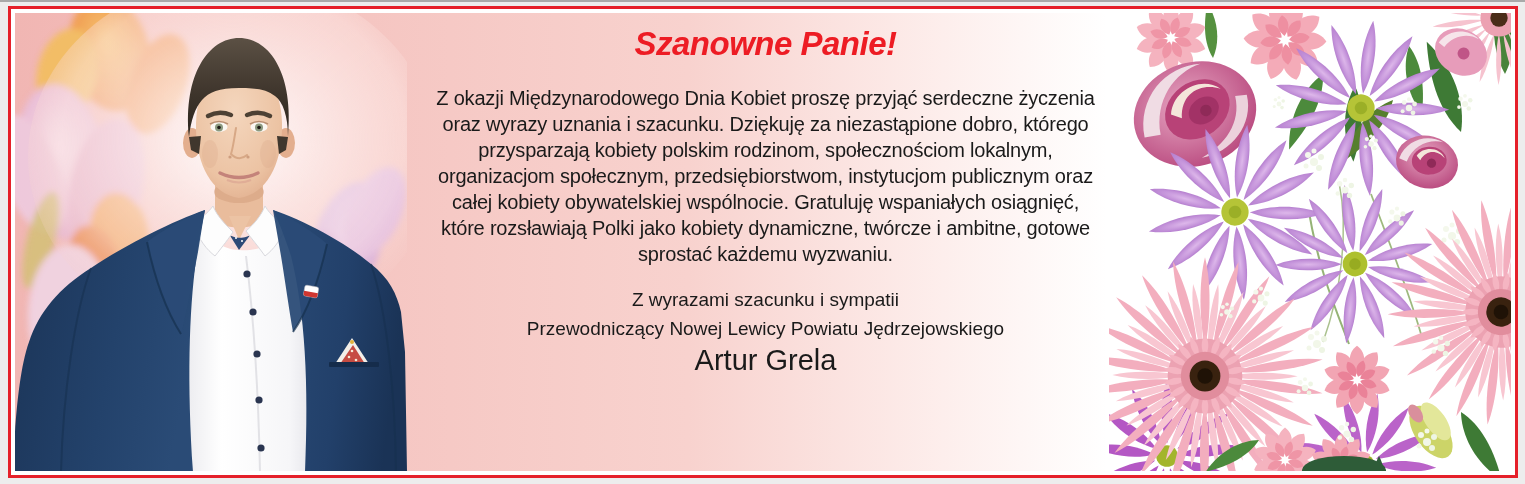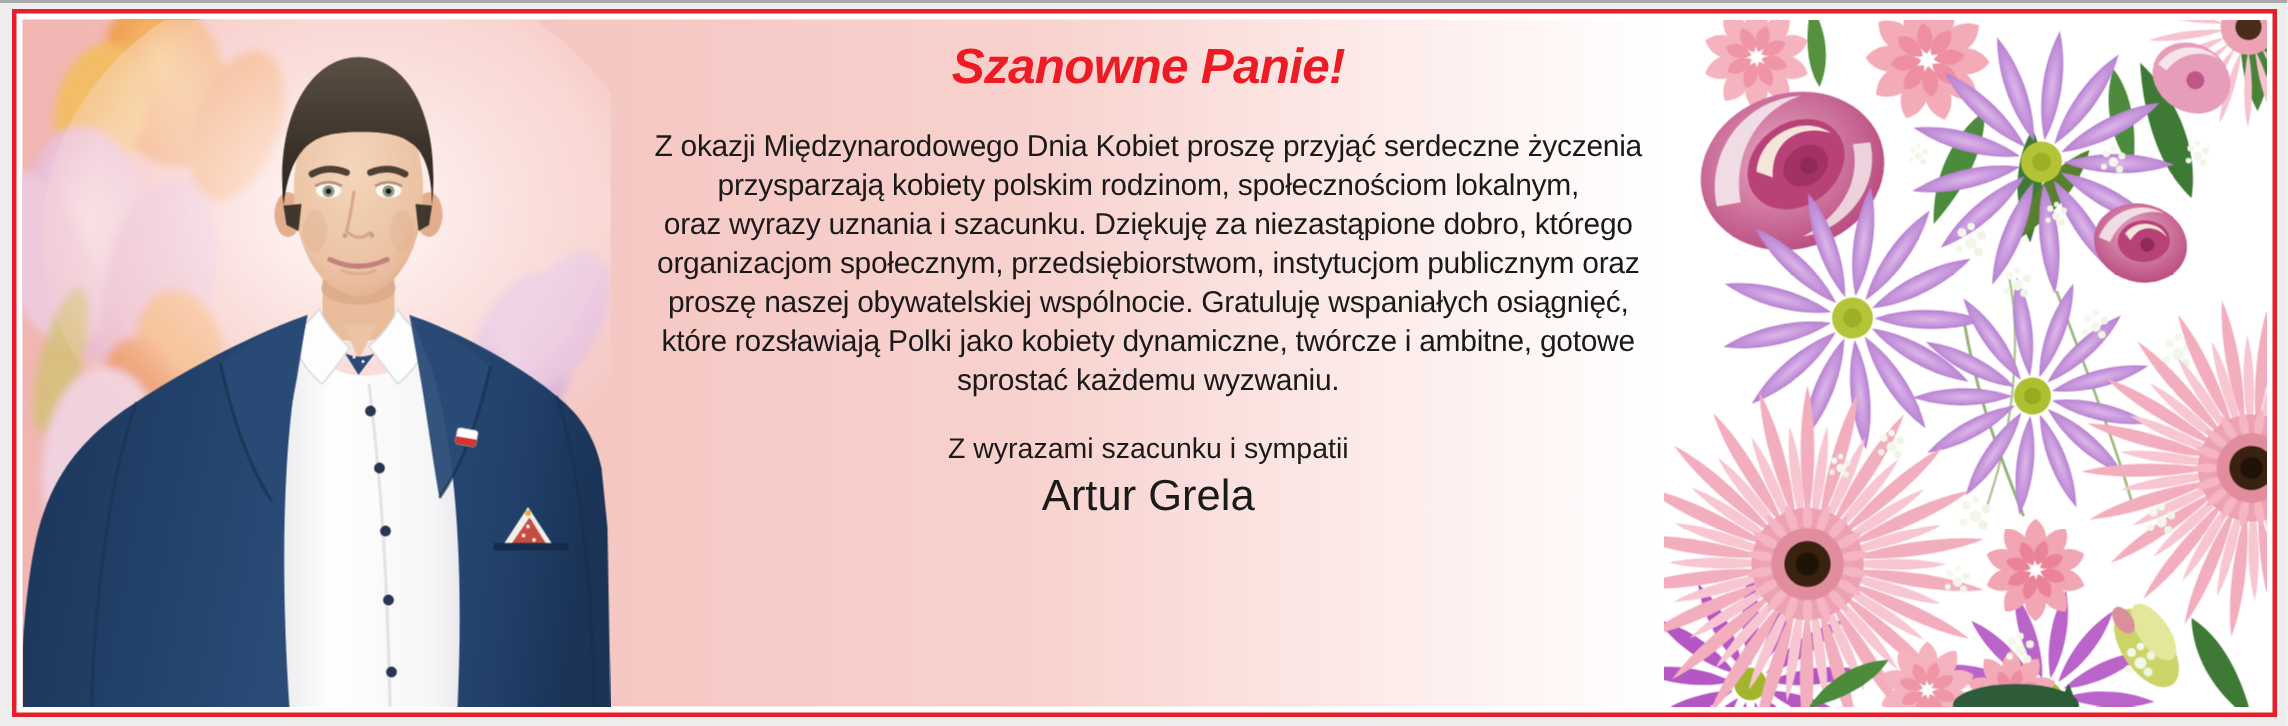--- a/index.html
+++ b/index.html
@@ -163,28 +163,29 @@
             <rect x="-7" y="-6" width="14" height="11" rx="2" fill="#ffffff" stroke="#b9b9c2" stroke-width="0.5"></rect>
             <path d="M-7,0 L7,0 L7,3 Q7,5 5,5 L-5,5 Q-7,5 -7,3 Z" fill="#cf3630"></path>
           </g>
         </g>
       </svg>
 
       <div class="text-block">
         <h1 class="title">Szanowne Panie!</h1>
         <div class="para">
           <div class="line">Z okazji Międzynarodowego Dnia Kobiet proszę przyjąć serdeczne życzenia</div>
+          <div class="line">oraz wyrazy uznania i szacunku. Dziękuję za niezastąpione dobro, którego</div>
           <div class="line">przysparzają kobiety polskim rodzinom, społecznościom lokalnym,</div>
-          <div class="line">oraz wyrazy uznania i szacunku. Dziękuję za niezastąpione dobro, którego</div>
           <div class="line">organizacjom społecznym, przedsiębiorstwom, instytucjom publicznym oraz</div>
-          <div class="line">proszę naszej obywatelskiej wspólnocie. Gratuluję wspaniałych osiągnięć,</div>
+          <div class="line">całej kobiety obywatelskiej wspólnocie. Gratuluję wspaniałych osiągnięć,</div>
           <div class="line">które rozsławiają Polki jako kobiety dynamiczne, twórcze i ambitne, gotowe</div>
           <div class="line">sprostać każdemu wyzwaniu.</div>
         </div>
         <div class="sig1">Z wyrazami szacunku i sympatii</div>
+        <div class="sig2">Przewodniczący Nowej Lewicy Powiatu Jędrzejowskiego</div>
         <div class="name">Artur Grela</div>
       </div>
 
       <svg class="bouquet" viewBox="0 0 402 460" preserveAspectRatio="xMidYMid slice" aria-hidden="true">
         <defs>
           <path id="pD" d="M0,-14 C7,-32 9,-60 0,-84 C-9,-60 -7,-32 0,-14 Z"></path>
           <path id="pG" d="M0,-26 C5,-50 6,-84 0,-108 C-6,-84 -5,-50 0,-26 Z"></path>
           <path id="pC" d="M0,-6 C9,-14 11,-28 0,-36 C-11,-28 -9,-14 0,-6 Z"></path>
           <path id="pF" d="M0,-18 C4,-24 4,-32 0,-38 C-4,-32 -4,-24 0,-18 Z"></path>
           <path id="leaf" d="M0,0 C13,-16 19,-42 11,-68 C1,-48 -7,-22 0,0 Z"></path>

